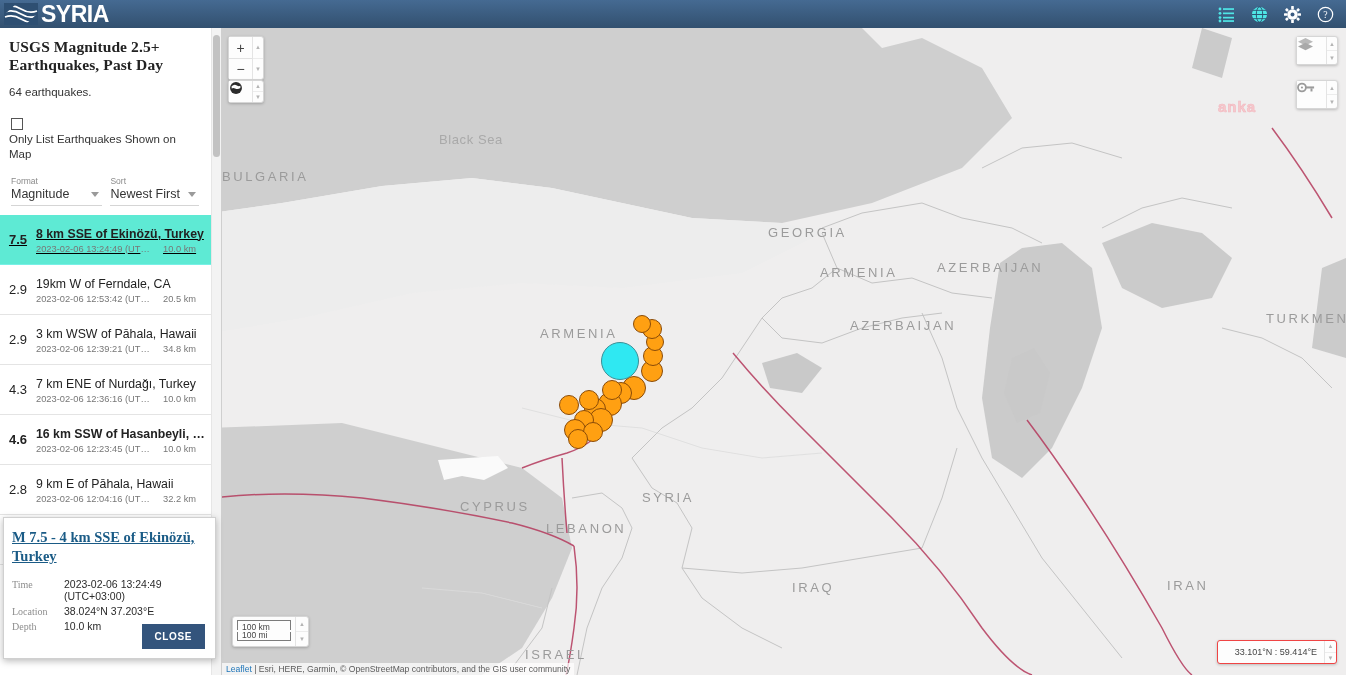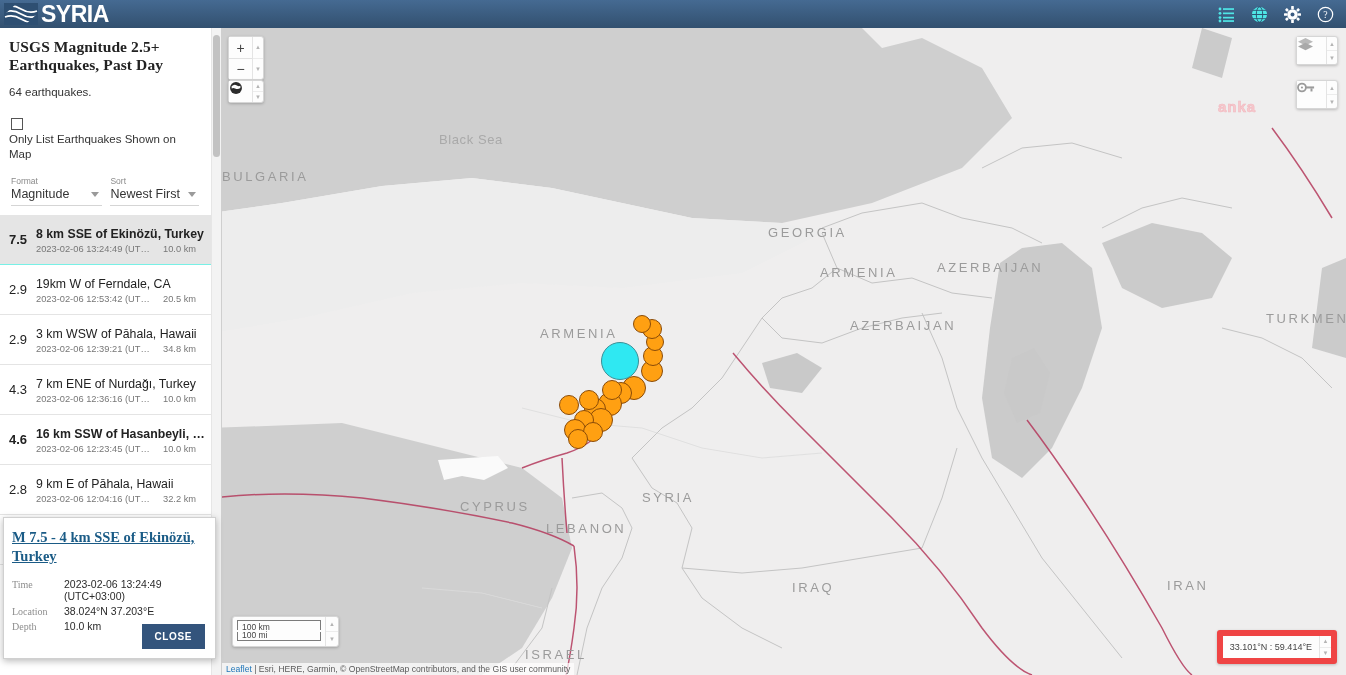--- a/index.html
+++ b/index.html
@@ -74,21 +74,21 @@
     margin-left: 4px; margin-right: 3px;
   }
 
   
   .eq-list { margin-top: 9px; }
   .eq-item {
     display: flex; align-items: center;
     height: 50px; border-bottom: 1px solid #e4e4e4;
     background: #fff; cursor: pointer; padding-right: 6px;
   }
-  .eq-item.selected { background: #e5e5e5; border-bottom-color: #78f0e6; }
+  .eq-item.selected { background: #5eead4; border-bottom-color: #78f0e6; text-decoration: underline; }
   .eq-mag {
     width: 36px; flex: 0 0 36px; text-align: center;
     font-size: 13px; color: #222; font-weight: normal;
   }
   .eq-item.bold .eq-mag, .eq-item.selected .eq-mag { font-weight: bold; }
   .eq-body { flex: 1 1 auto; min-width: 0; }
   .eq-place {
     font-size: 12.3px; color: #222; line-height: 16px;
     white-space: nowrap; overflow: hidden; text-overflow: ellipsis;
   }
@@ -188,35 +188,35 @@
   #layers-ctrl { top: 8px; right: 8px; }
   #legend-ctrl { top: 52px; right: 8px; }
 
   .scale-ctrl {
     position: absolute; left: 10px; bottom: 28px;
     background: #fdfdfd; border: 1px solid #d6d6d6; border-radius: 3px;
     box-shadow: 0 1px 3px rgba(0,0,0,.22); display: flex; z-index: 30;
   }
   .scale-inner { padding: 3px 4px; }
   .scale-bar {
-    width: 84px; border: 1px solid #7b7b7b; border-top: none;
+    width: 54px; border: 1px solid #7b7b7b; border-top: none;
     height: 9px; position: relative; margin-bottom: 2px; text-align: right;
   }
   .scale-bar.top { border-top: 1px solid #7b7b7b; border-bottom: none; height: 10px; }
   .scale-txt {
     position: absolute; left: 3px; top: -2px;
     font-size: 8.5px; color: #444; background: #fdfdfd; padding: 0 1px;
   }
   .scale-bar.top .scale-txt { top: 1px; }
 
   .coord-ctrl {
     position: absolute; right: 9px; bottom: 11px;
-    background: #fdfdfd; border: 6px solid #ef4444; border-radius: 3px;
+    background: #fdfdfd; border: 1px solid #ef4444; border-radius: 3px;
     box-shadow: 0 1px 3px rgba(0,0,0,.22); display: flex;
-    align-items: center; z-index: 30;
+    align-items: center; z-index: 30; padding-left: 10px;
   }
   .coord-txt { font-size: 9px; color: #444; padding: 5px 7px; white-space: nowrap; }
 
   .attrib {
     position: absolute; left: 0; bottom: 0; z-index: 25;
     font-size: 8.6px; color: #5b5b5b; padding: 1px 4px;
     background: rgba(255,255,255,.72); white-space: nowrap;
   }
   .attrib a { color: #1d74b8; text-decoration: none; cursor: pointer; }
 </style>

